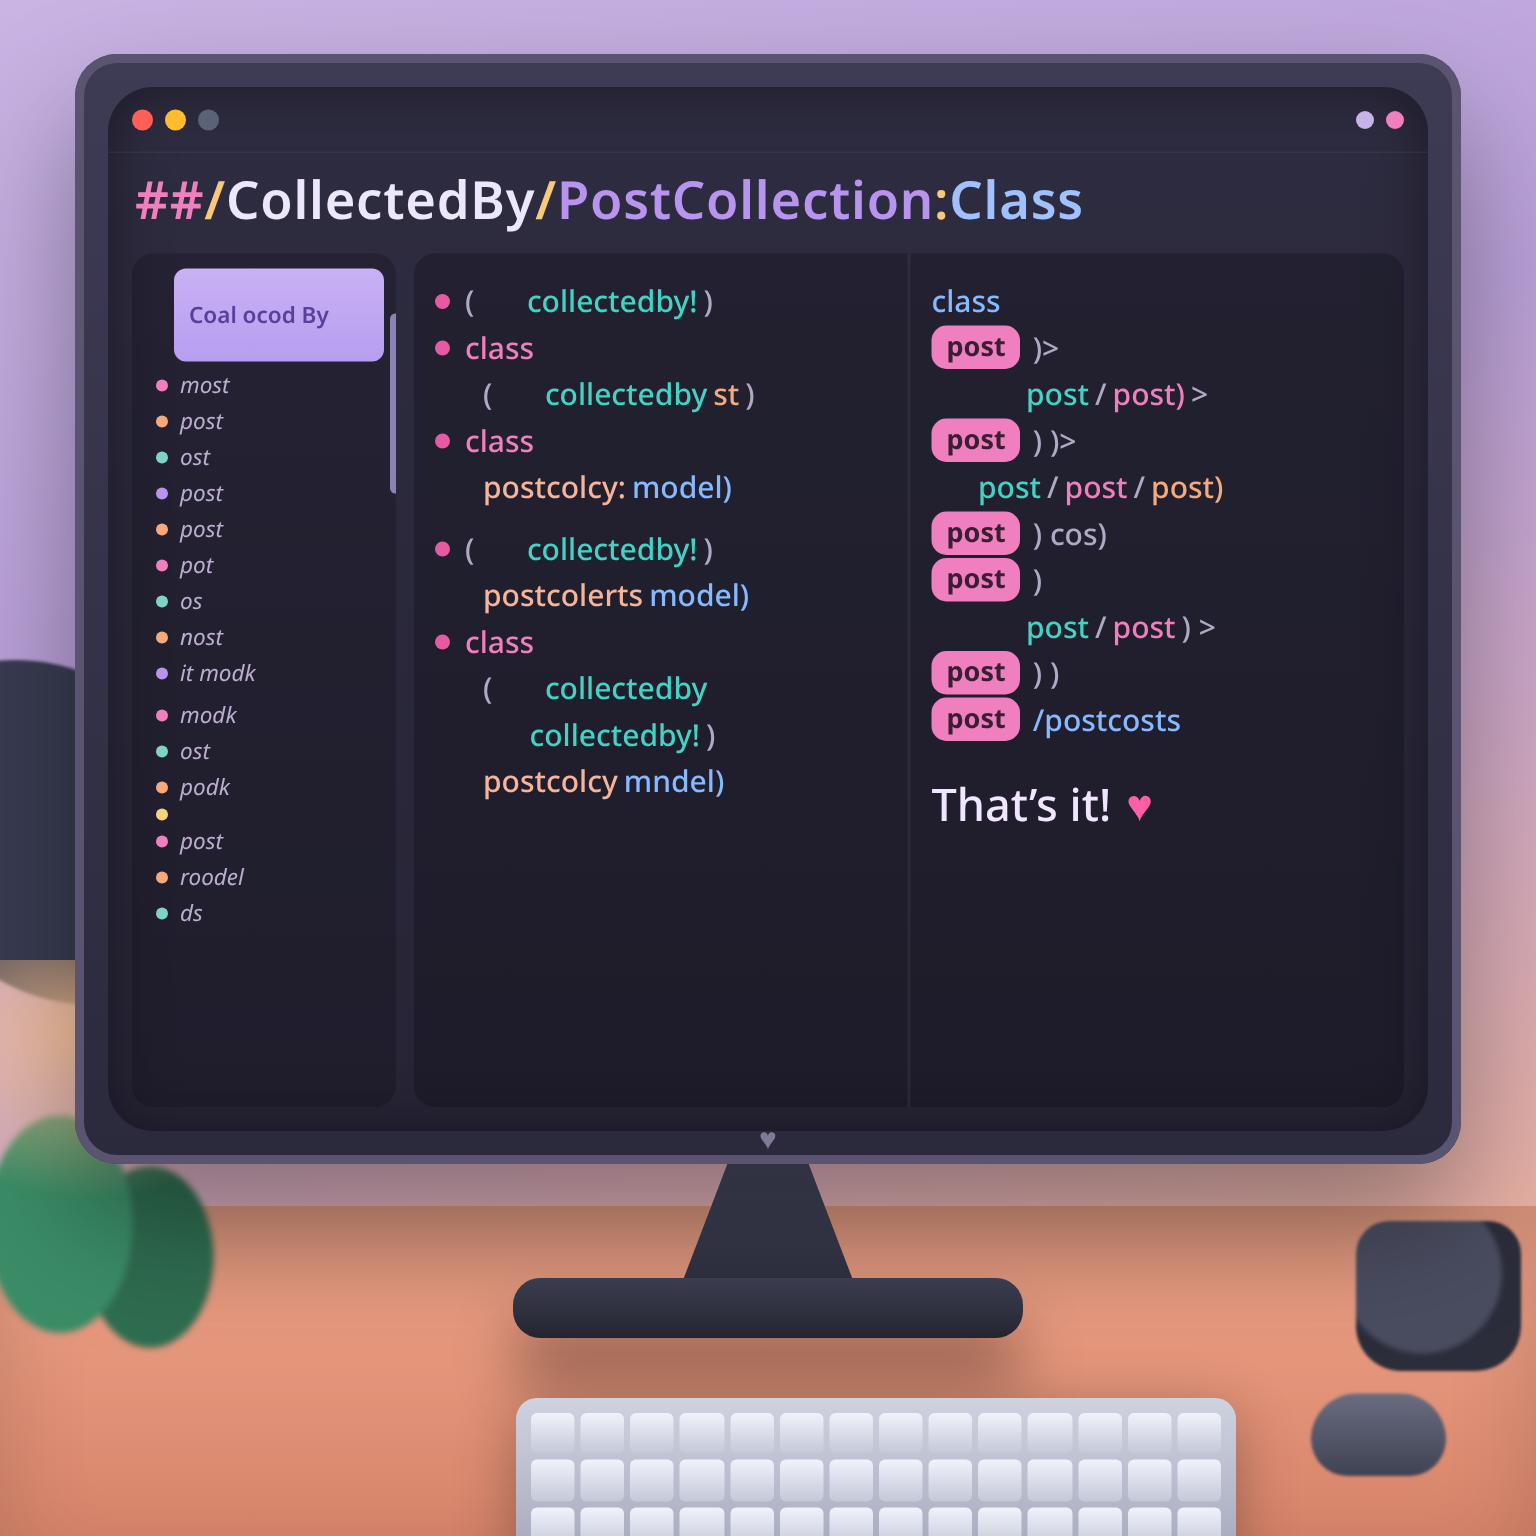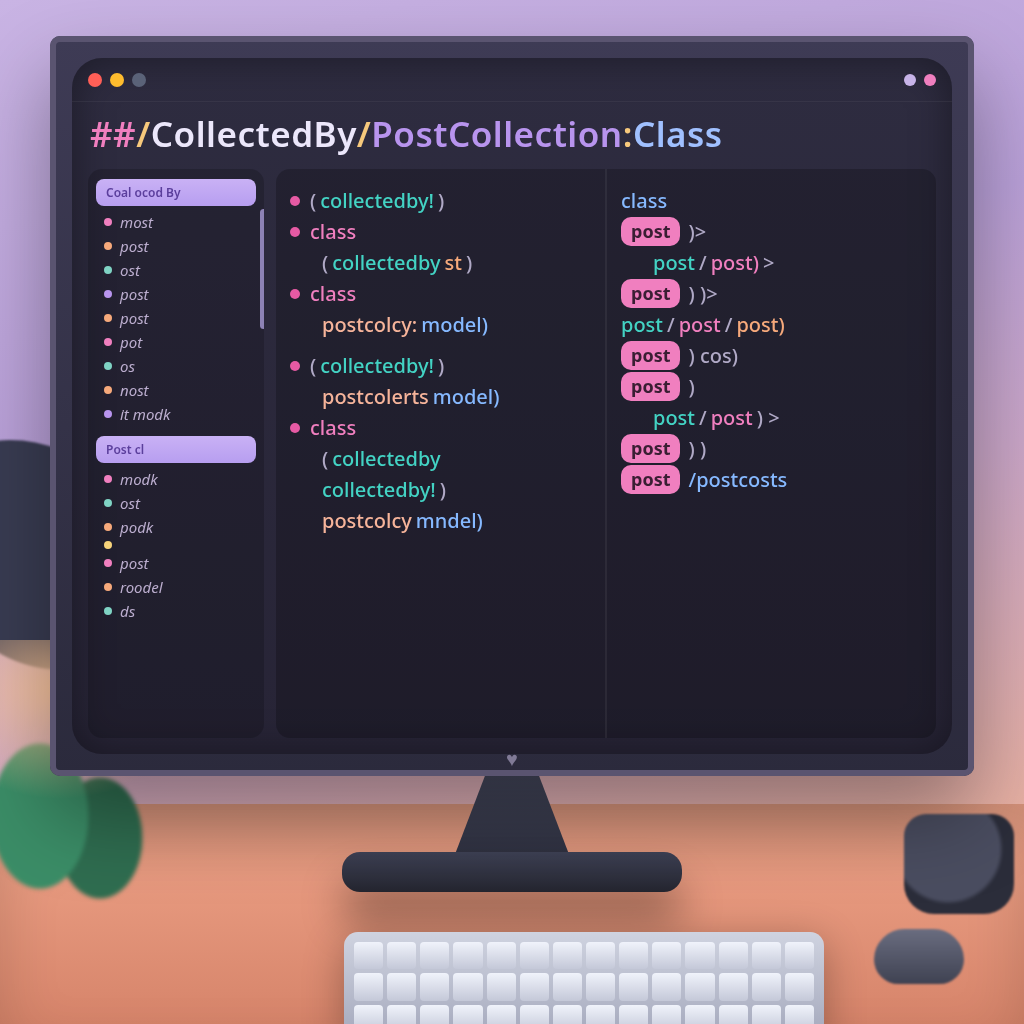--- a/index.html
+++ b/index.html
@@ -68,21 +68,21 @@
   .monitor-base {
     position: absolute; left: 50%; transform: translateX(-50%); top: 852px;
     width: 340px; height: 40px;
     background: linear-gradient(180deg,#3f4256,#24252f);
     border-radius: 18px;
     box-shadow: 0 30px 40px rgba(0,0,0,.35);
   }
   .monitor {
     position: absolute; left: 50px; top: 36px; width: 924px; height: 740px;
     background: linear-gradient(180deg,#3e3b55,#2b2a3c);
-    border-radius: 10px;
+    border-radius: 28px;
     padding: 22px;
     box-shadow:
       inset 0 0 0 6px #5a5470,
       0 40px 80px rgba(0,0,0,.35);
   }
   .monitor::after{
     content:"♥"; position:absolute; left:50%; transform:translateX(-50%);
     bottom:4px; font-size:20px; color:#807a96;
   }
   .screen {
@@ -123,38 +123,38 @@
   .body { flex:1; display:flex; padding: 0 16px 16px 16px; gap:12px; min-height:0;}
   .sidebar {
     width: 176px; background: rgba(0,0,0,.18);
     border-radius: 14px; padding: 10px 8px;
     display:flex; flex-direction:column; gap:4px; font-size:15px;
     overflow:hidden;
   }
   .sb-head{
     background: linear-gradient(180deg,#c9b1f5,#b79ef0);
     color:#5b3f9c; font-weight:600;
-    padding:5px 10px; border-radius:8px; font-size:12px;
-    display:flex; align-items:center;
+    padding:21px 10px; border-radius:8px; font-size:15px;
+    display:flex; align-items:center;margin-left:20px;
   }
   .sb-item{ display:flex; align-items:center; gap:8px; padding:2px 8px; color:#bcaecf;font-style:italic;}
   .sb-item .dot{ width:8px;height:8px;border-radius:50%; flex-shrink:0;}
 
   .editor {
     flex:1; background: rgba(0,0,0,.22);
     border-radius: 14px;
     display:flex; overflow:hidden;
   }
   .pane { flex:1; padding:16px 14px; font-size:20px; line-height:1.55; font-weight:500;}
   .pane + .pane { border-left:2px solid rgba(255,255,255,.06); }
   .ln{ white-space:nowrap; display:flex; align-items:center; gap:4px;}
   .gut{ width:10px;height:10px;border-radius:50%;background:#e65aa4;display:inline-block;margin-right:6px;flex-shrink:0;}
   .indent{ display:inline-block; width:28px;}
 
-  .k-pink{ color:#f07fbf;} .k-blue{color:#86b9ff;} .k-teal{color:#43d3c4;}
+  .k-pink{ color:#f07fbf;} .k-blue{color:#86b9ff;} .k-teal{color:#43d3c4;margin-left:31px;}
   .k-orange{color:#f6a97b;} .k-peach{color:#f6b49a;}
   .k-gray{color:#b0a9c6;} .k-white{color:#ece7fb;}
 
   .pill{
     display:inline-block; background:#f07fbf; color:#3a1e33;
     font-weight:700; padding:1px 10px; border-radius:10px; margin-right:4px;
     font-size:18px;
   }
   .thatsit{
     font-size:30px; color:#f1e6ff; font-weight:500; margin-top:18px;
@@ -282,23 +282,20 @@
             </div>
             <div class="sb-item">
               <span class="dot" style="background: rgb(246, 169, 123);"></span>
               <span>nost</span>
             </div>
             <div class="sb-item">
               <span class="dot" style="background: rgb(184, 148, 238);"></span>
               <span>it modk</span>
             </div>
           </div>
-        <div class="sb-head" style="margin-top:6px;">
-            <span>Post cl</span>
-          </div>
         <div id="sb2">
             <div class="sb-item">
               <span class="dot" style="background: rgb(240, 127, 191);"></span>
               <span>modk</span>
             </div>
             <div class="sb-item">
               <span class="dot" style="background: rgb(127, 211, 196);"></span>
               <span>ost</span>
             </div>
             <div class="sb-item">
@@ -426,18 +423,22 @@
               <span class="k-gray">) &gt;</span>
             </div>
           <div class="ln">
               <span class="pill">post</span>
               <span class="k-gray">) )</span>
             </div>
           <div class="ln">
               <span class="pill">post</span>
               <span class="k-blue"> /postcosts</span>
             </div>
+          <div class="thatsit">
+            <span>That’s it!</span>
+            <span class="heart">♥</span>
+          </div>
         </div>
       </div>
 
     </div>
   </div>
 </div>
 
 </body></html>

